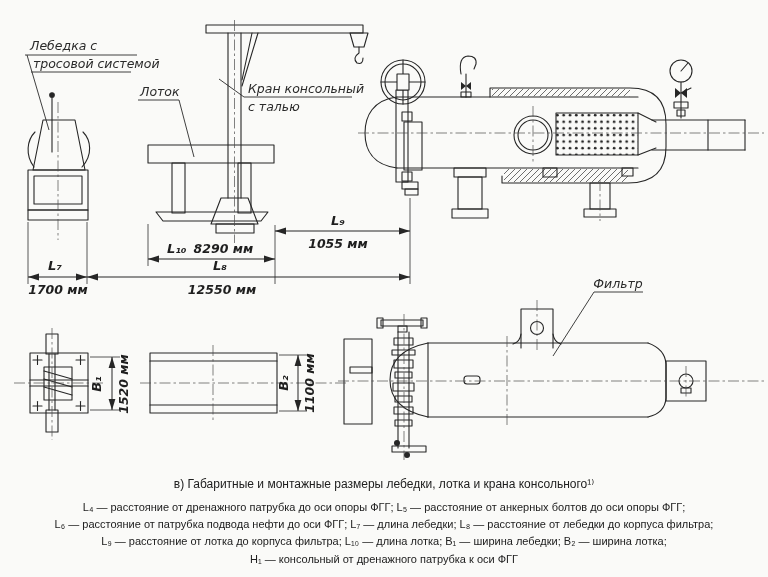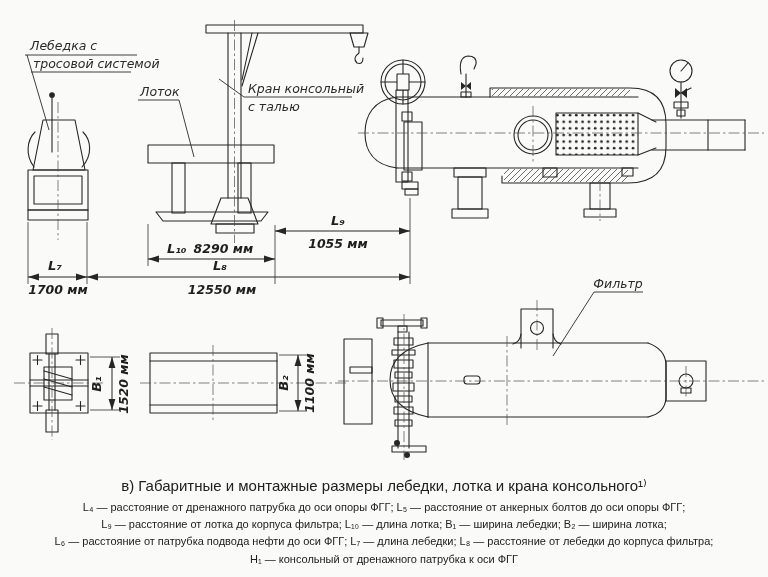--- a/index.html
+++ b/index.html
@@ -9,21 +9,21 @@
     font-family:"Liberation Sans","DejaVu Sans",sans-serif;
     color:#1f1f1f;
   }
   .stage{position:absolute;left:0;top:0;}
   svg{display:block;}
   .callout{font-family:"DejaVu Sans",sans-serif;font-style:italic;font-size:12.5px;fill:#2a2a2a;}
   .dim-sym{font-family:"DejaVu Sans",sans-serif;font-style:italic;font-weight:bold;font-size:13px;fill:#1f1f1f;}
   .dim-val{font-family:"DejaVu Sans",sans-serif;font-style:italic;font-weight:bold;font-size:12.5px;fill:#1f1f1f;}
   .caption{
     position:absolute;top:477px;left:0;width:768px;text-align:center;
-    font-size:15px;color:#202020;
+    font-size:12px;color:#202020;
   }
   .legend{
     position:absolute;top:499px;left:4px;width:760px;text-align:center;
     font-size:11px;line-height:17.2px;color:#202020;
   }
 </style>
 </head>
 <body>
 
 <div class="stage">
@@ -291,16 +291,16 @@
     <text class="dim-sym" x="288" y="383" text-anchor="middle" transform="rotate(-90 288 383)">B₂</text>
     <text class="dim-val" x="314" y="383" text-anchor="middle" transform="rotate(-90 314 383)">1100 мм</text>
   </g>
 </svg>
 </div>
 
 <div class="caption">в) Габаритные и монтажные размеры лебедки, лотка и крана консольного¹⁾</div>
 
 <div class="legend">
   <div>L₄ — расстояние от дренажного патрубка до оси опоры ФГГ; L₅ — расстояние от анкерных болтов до оси опоры ФГГ;</div>
+  <div>L₆ — расстояние от патрубка подвода нефти до оси ФГГ; L₇ — длина лебедки; L₈ — расстояние от лебедки до корпуса фильтра;</div>
   <div>L₉ — расстояние от лотка до корпуса фильтра; L₁₀ — длина лотка; B₁ — ширина лебедки; B₂ — ширина лотка;</div>
-  <div>L₆ — расстояние от патрубка подвода нефти до оси ФГГ; L₇ — длина лебедки; L₈ — расстояние от лебедки до корпуса фильтра;</div>
   <div>H₁ — консольный от дренажного патрубка к оси ФГГ</div>
 </div>
 
 </body></html>

